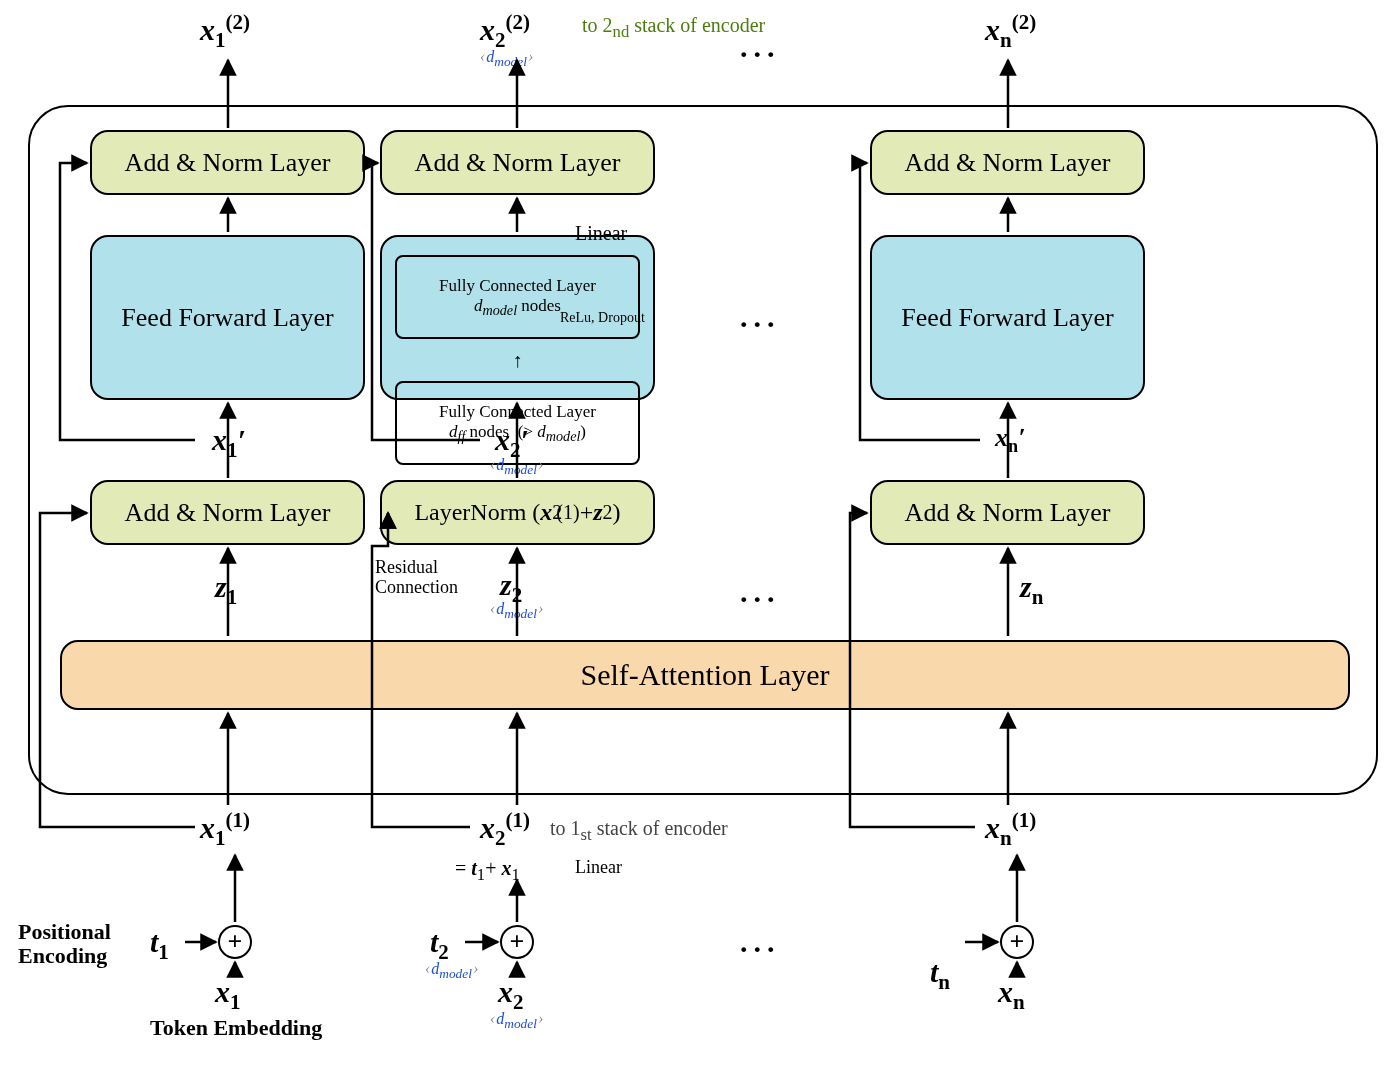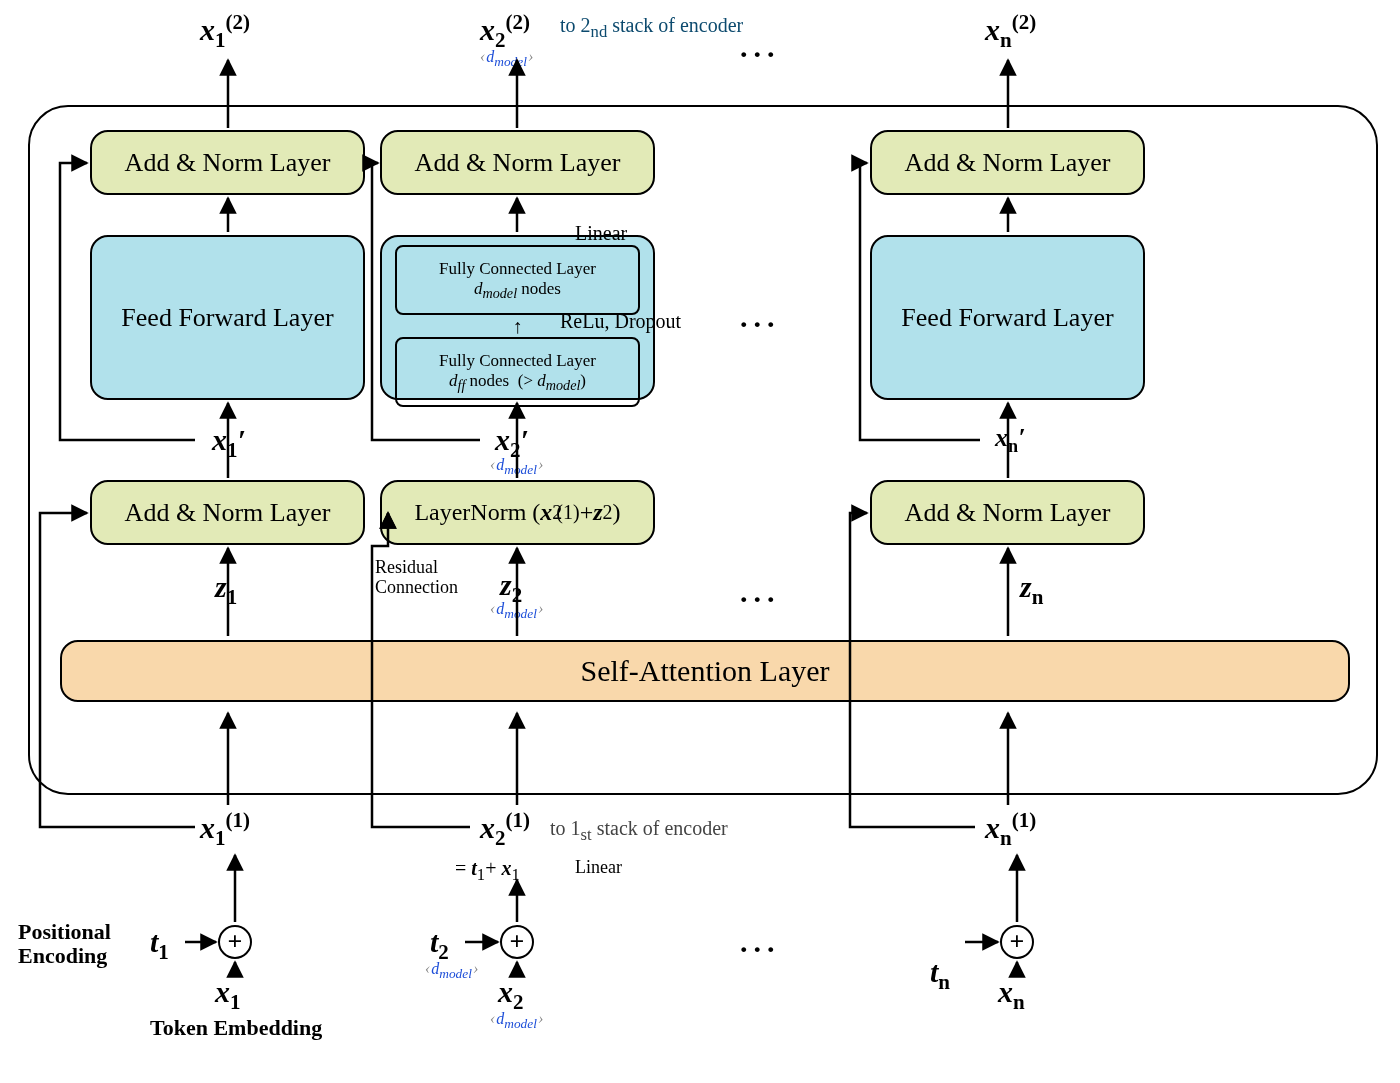--- a/index.html
+++ b/index.html
@@ -37,50 +37,50 @@
   .dim::before{content:"\2039";color:#888;margin-right:1px;}
   .dim::after{content:"\203A";color:#888;margin-left:1px;}
   .ell{position:absolute;font-size:30px;font-weight:bold;letter-spacing:6px;}
   .plus{
     position:absolute;width:34px;height:34px;border:2.5px solid #000;border-radius:50%;
     display:flex;align-items:center;justify-content:center;font-size:26px;font-weight:bold;
     box-sizing:border-box;background:#fff;
   }
   .ffn-inner{
     border:2px solid #000;border-radius:8px;
-    width:92%;margin:2px auto;font-size:17px;text-align:center;
-    padding:12px 0;line-height:1.15;
+    width:92%;margin:12px auto;font-size:17px;text-align:center;
+    padding:19px 0;line-height:1.15;
   }
   svg.arrows{position:absolute;left:0;top:0;pointer-events:none;}
 </style>
 </head>
 <body>
 
 <div class="outer" style="left:28px;top:105px;width:1350px;height:690px;"></div>
 
 <div class="lbl" style="left:200px;top:10px;font-size:30px;"><i>x</i><sub>1</sub><sup>(2)</sup></div>
 <div class="lbl" style="left:480px;top:10px;font-size:30px;"><i>x</i><sub>2</sub><sup>(2)</sup></div>
 <div class="dim" style="left:480px;top:48px;">d<sub>model</sub></div>
-<div class="note" style="left:560px;top:14px;color:#0c4a6e;">to 2<sub>nd</sub> stack of encoder</div>
+<div class="note" style="left:582px;top:14px;color:#4d7c0f;">to 2<sub>nd</sub> stack of encoder</div>
 <div class="ell" style="left:740px;top:30px;">...</div>
 <div class="lbl" style="left:985px;top:10px;font-size:30px;"><i>x</i><sub>n</sub><sup>(2)</sup></div>
 
 <div class="box green" style="left:90px;top:130px;width:275px;height:65px;">Add &amp; Norm Layer</div>
 <div class="box green" style="left:380px;top:130px;width:275px;height:65px;">Add &amp; Norm Layer</div>
 <div class="box green" style="left:870px;top:130px;width:275px;height:65px;">Add &amp; Norm Layer</div>
 
 <div class="box blue" style="left:90px;top:235px;width:275px;height:165px;font-size:26px;">Feed Forward Layer</div>
 
 <div class="box blue" style="left:380px;top:235px;width:275px;height:165px;flex-direction:column;justify-content:space-around;padding:6px 4px;">
   <div class="ffn-inner">Fully Connected Layer<br><span style="font-style:italic">d<sub>model</sub></span> nodes</div>
   <div style="height:18px;width:100%;display:flex;align-items:center;justify-content:center;font-size:20px;">↑</div>
   <div class="ffn-inner">Fully Connected Layer<br><span style="font-style:italic">d<sub>ff</sub></span> nodes &nbsp;(&gt; <span style="font-style:italic">d<sub>model</sub></span>)</div>
 </div>
 <div class="note" style="left:575px;top:222px;font-size:20px;">Linear</div>
-<div class="note" style="left:560px;top:310px;font-size:20px;">ReLu, Dropout</div>
+<div class="note" style="left:560px;top:310px;font-size:14px;">ReLu, Dropout</div>
 
 <div class="ell" style="left:740px;top:300px;">...</div>
 
 <div class="box blue" style="left:870px;top:235px;width:275px;height:165px;font-size:26px;">Feed Forward Layer</div>
 
 <div class="lbl" style="left:212px;top:423px;font-size:30px;"><i>x</i><sub>1</sub>′</div>
 <div class="lbl" style="left:495px;top:423px;font-size:30px;"><i>x</i><sub>2</sub>′</div>
 <div class="dim" style="left:490px;top:456px;">d<sub>model</sub></div>
 <div class="lbl" style="left:995px;top:423px;font-size:26px;"><i>x</i><sub>n</sub>′</div>
 
@@ -90,21 +90,21 @@
 
 <div class="note" style="left:375px;top:558px;font-size:18px;white-space:pre-line;line-height:1.1;">Residual
 Connection</div>
 
 <div class="lbl" style="left:215px;top:570px;font-size:30px;"><i>z</i><sub>1</sub></div>
 <div class="lbl" style="left:500px;top:568px;font-size:30px;"><i>z</i><sub>2</sub></div>
 <div class="dim" style="left:490px;top:600px;">d<sub>model</sub></div>
 <div class="lbl" style="left:998px;top:570px;font-size:30px;margin-left:22px;"><i>z</i><sub>n</sub></div>
 <div class="ell" style="left:740px;top:575px;">...</div>
 
-<div class="box orange" style="left:60px;top:640px;width:1290px;height:62px;font-size:30px;">Self-Attention Layer</div>
+<div class="box orange" style="left:60px;top:640px;width:1290px;height:70px;font-size:30px;">Self-Attention Layer</div>
 
 <div class="lbl" style="left:200px;top:808px;font-size:30px;"><i>x</i><sub>1</sub><sup>(1)</sup></div>
 <div class="lbl" style="left:480px;top:808px;font-size:30px;"><i>x</i><sub>2</sub><sup>(1)</sup></div>
 <div class="note" style="left:550px;top:817px;color:#444;">to 1<sub>st</sub> stack of encoder</div>
 <div class="note" style="left:455px;top:857px;font-size:20px;">= <i><b>t</b></i><sub>1</sub>+ <i><b>x</b></i><sub>1</sub></div>
 <div class="note" style="left:575px;top:857px;font-size:18px;">Linear</div>
 <div class="lbl" style="left:985px;top:808px;font-size:30px;"><i>x</i><sub>n</sub><sup>(1)</sup></div>
 <div class="ell" style="left:740px;top:925px;">...</div>
 
 <div class="plus" style="left:218px;top:925px;">+</div>

